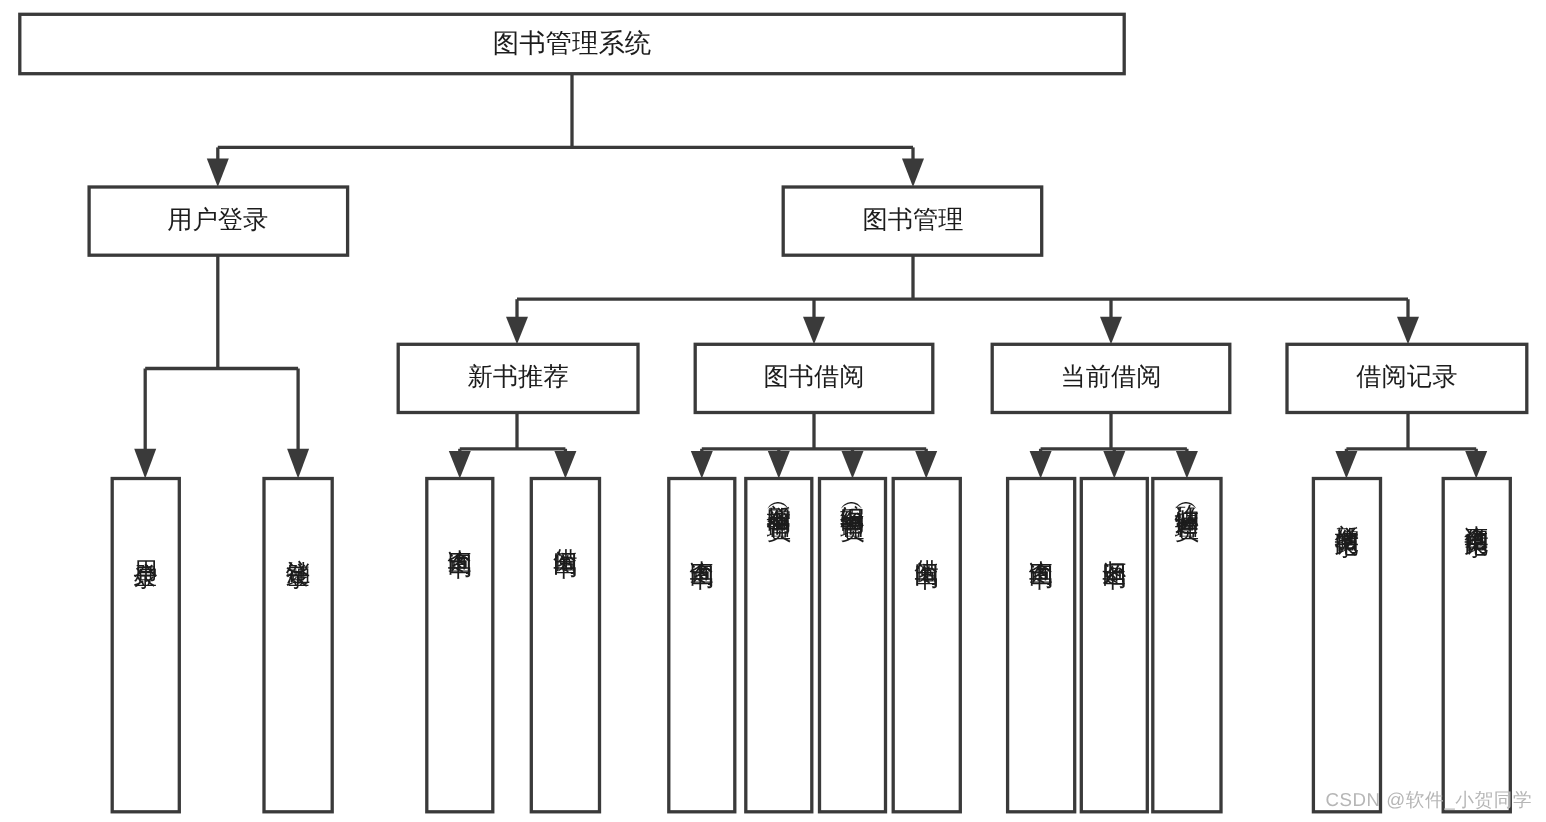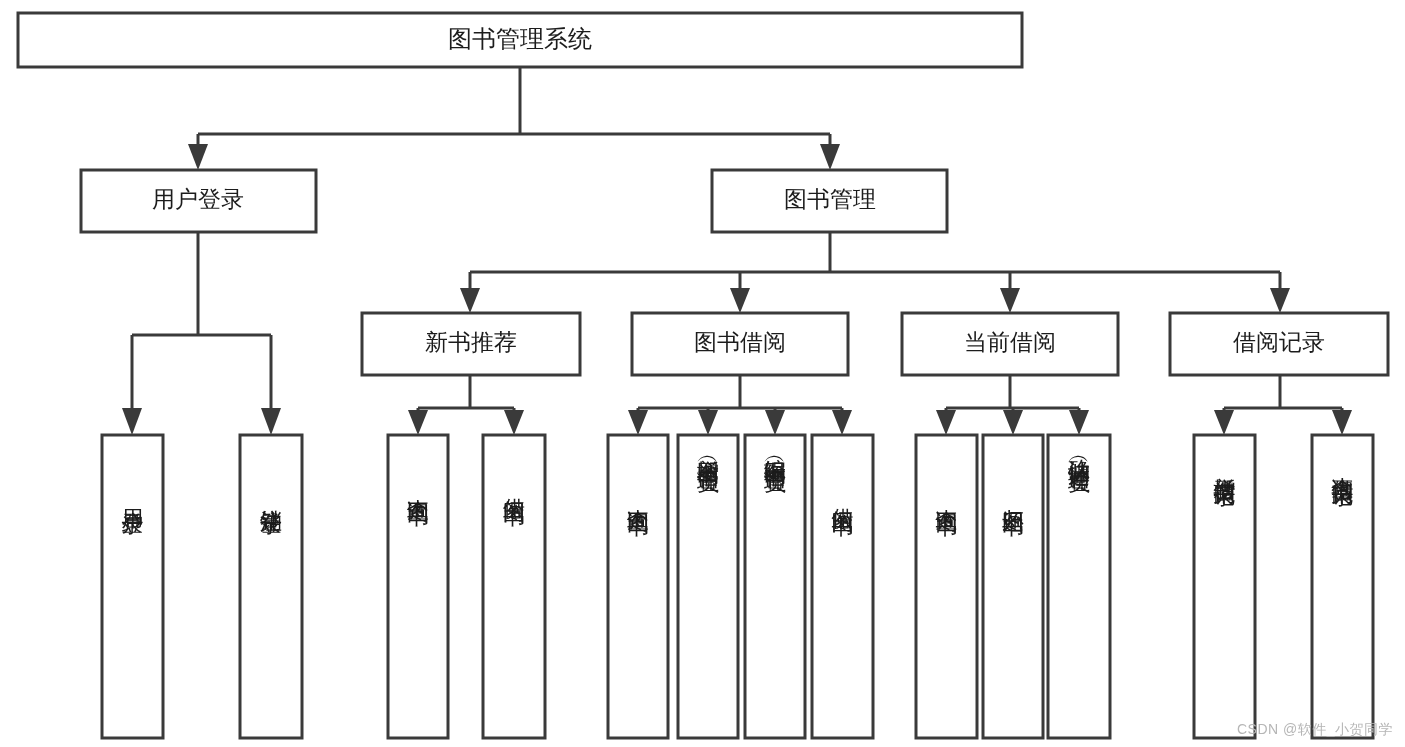--- a/index.html
+++ b/index.html
@@ -70,21 +70,21 @@
     line-height: 1.18;
     color: #1c1c1c;
     letter-spacing: 2px;
     white-space: nowrap;
   }
   .watermark {
     position: absolute;
     right: 12px;
     bottom: 8px;
     font-family: "Liberation Sans", "DejaVu Sans", sans-serif;
-    font-size: 14px;
+    font-size: 17px;
     color: #b6b6b6;
     letter-spacing: 0.5px;
     user-select: none;
     pointer-events: none;
   }
 </style>
 </head>
 <body>
 
 <div id="diagram-root">

